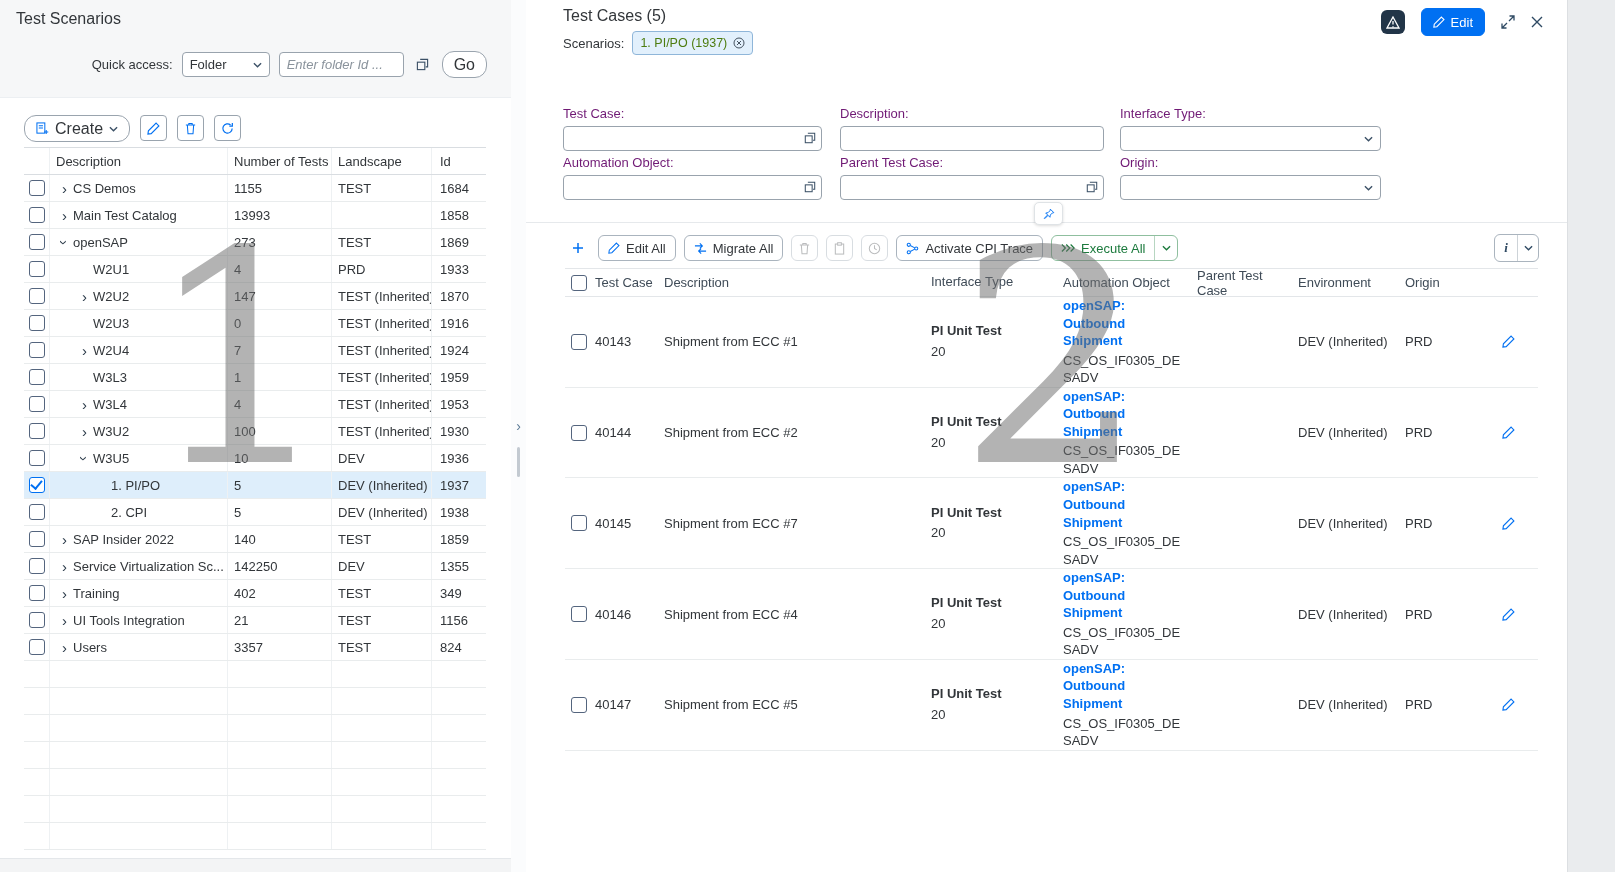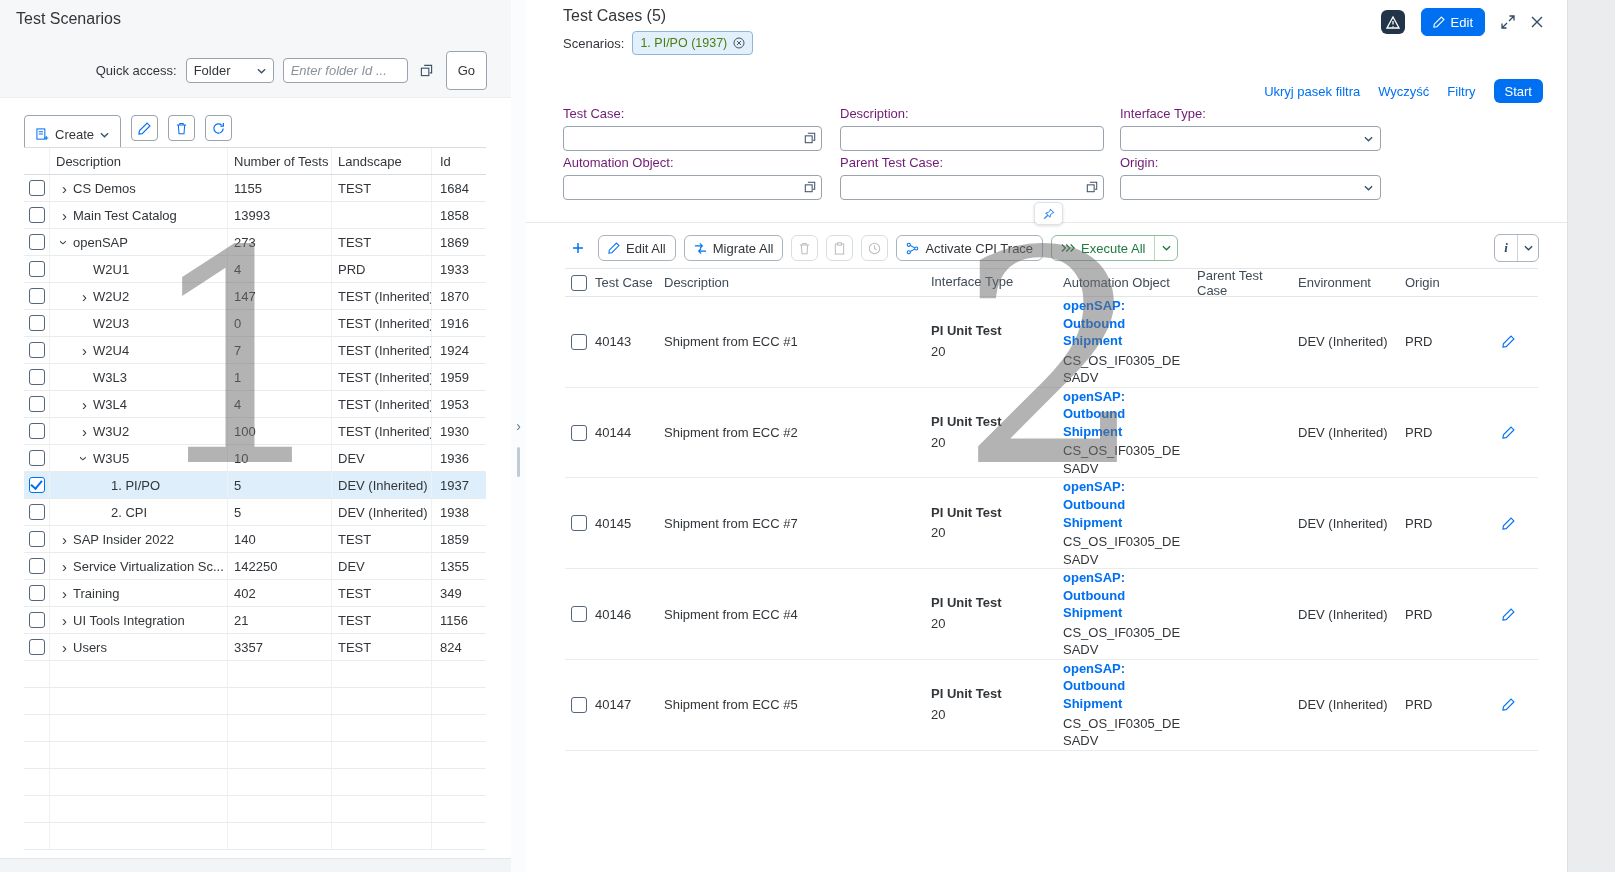--- a/index.html
+++ b/index.html
@@ -11,22 +11,22 @@
   #left-head{position:absolute;left:0;top:0;width:100%;height:97px;background:#f6f7f8;border-bottom:1px solid #eceff2}
   #ls-title{position:absolute;left:16px;top:10px;font-size:16px;color:#32363a}
   #qa{position:absolute;top:51px;right:24px;display:flex;align-items:center;gap:9px}
   .qa-label{color:#32363a}
   .sel-box{display:flex;align-items:center;justify-content:space-between;width:88px;height:25px;background:#fff;
            border:1px solid #99a3ad;border-radius:4px;padding:0 7px;box-sizing:border-box;cursor:pointer}
   .inp{width:125px;height:25px;border:1px solid #99a3ad;border-radius:4px;padding:0 7px;box-sizing:border-box;
        font-family:"Liberation Sans",sans-serif;font-size:13px;color:#32363a;background:#fff}
   .inp::placeholder{font-style:italic;color:#8a939c}
   .icbtn-plain{display:inline-flex;align-items:center;justify-content:center;width:20px;height:22px;color:#3b5066;cursor:pointer}
-  .btn{display:inline-flex;align-items:center;justify-content:center;height:25px;padding:6px 11px;border:1px solid #9aa4ae;
-       border-radius:4px;background:#fff;color:#32363a;cursor:pointer;gap:6px;font-size:13px}
+  .btn{display:inline-flex;align-items:center;justify-content:center;height:25px;padding:0 11px;border:1px solid #9aa4ae;
+       border-radius:12px;background:#fff;color:#32363a;cursor:pointer;gap:6px;font-size:16px}
   #ltb{position:absolute;left:24px;top:115px;display:flex;gap:10px;align-items:flex-start}
   .icbtn{width:27px;height:26px;border:1px solid #9aa4ae;border-radius:4px;background:#fff;display:inline-flex;
          align-items:center;justify-content:center;color:#0070f2;cursor:pointer;box-sizing:border-box}
   #ltable{position:absolute;left:24px;top:147px;width:462px;background:#fff}
   .lhead{display:flex;height:26px;border-top:1px solid #d9dde1;border-bottom:1px solid #d9dde1;align-items:center}
   .lrow{display:flex;height:27px;border-bottom:1px solid #e9eced;align-items:center;box-sizing:border-box;background:#fff}
   .lrow.sel{background:#deeefb}
   .lc{height:100%;display:flex;align-items:center;box-sizing:border-box;border-right:1px solid #eef1f3;
       overflow:hidden;white-space:nowrap}
   .c-cb{width:26px;justify-content:center}
@@ -519,26 +519,20 @@
             <path d="M8.5 1H13v4.5M13 1L8 6M5.5 13H1V8.5M1 13l5-5" fill="none" stroke="currentColor" stroke-width="1.3"></path>
           </svg>
       </span>
       <span class="hicon">
         <svg width="12" height="12" viewBox="0 0 12 12">
             <path d="M1 1l10 10M11 1L1 11" stroke="currentColor" stroke-width="1.4"></path>
           </svg>
       </span>
     </div>
 
-    <div id="flinks">
-      <span class="flink">Ukryj pasek filtra</span>
-      <span class="flink">Wyczyść</span>
-      <span class="flink">Filtry</span>
-      <span class="btn-start">Start</span>
-    </div>
 
     <div class="ffield" style="left:37px;top:106px;width:259px">
       <div class="flabel">Test Case:</div>
       <div class="finput">
           <input style="">
         <span class="vh">
             <svg width="12" height="12" viewBox="0 0 14 14">
               <path d="M4.5 1.5h8v8h-2" fill="none" stroke="currentColor" stroke-width="1.2"></path>
               <rect x="1.5" y="4.5" width="8" height="8" fill="none" stroke="currentColor" stroke-width="1.2"></rect>
             </svg>

